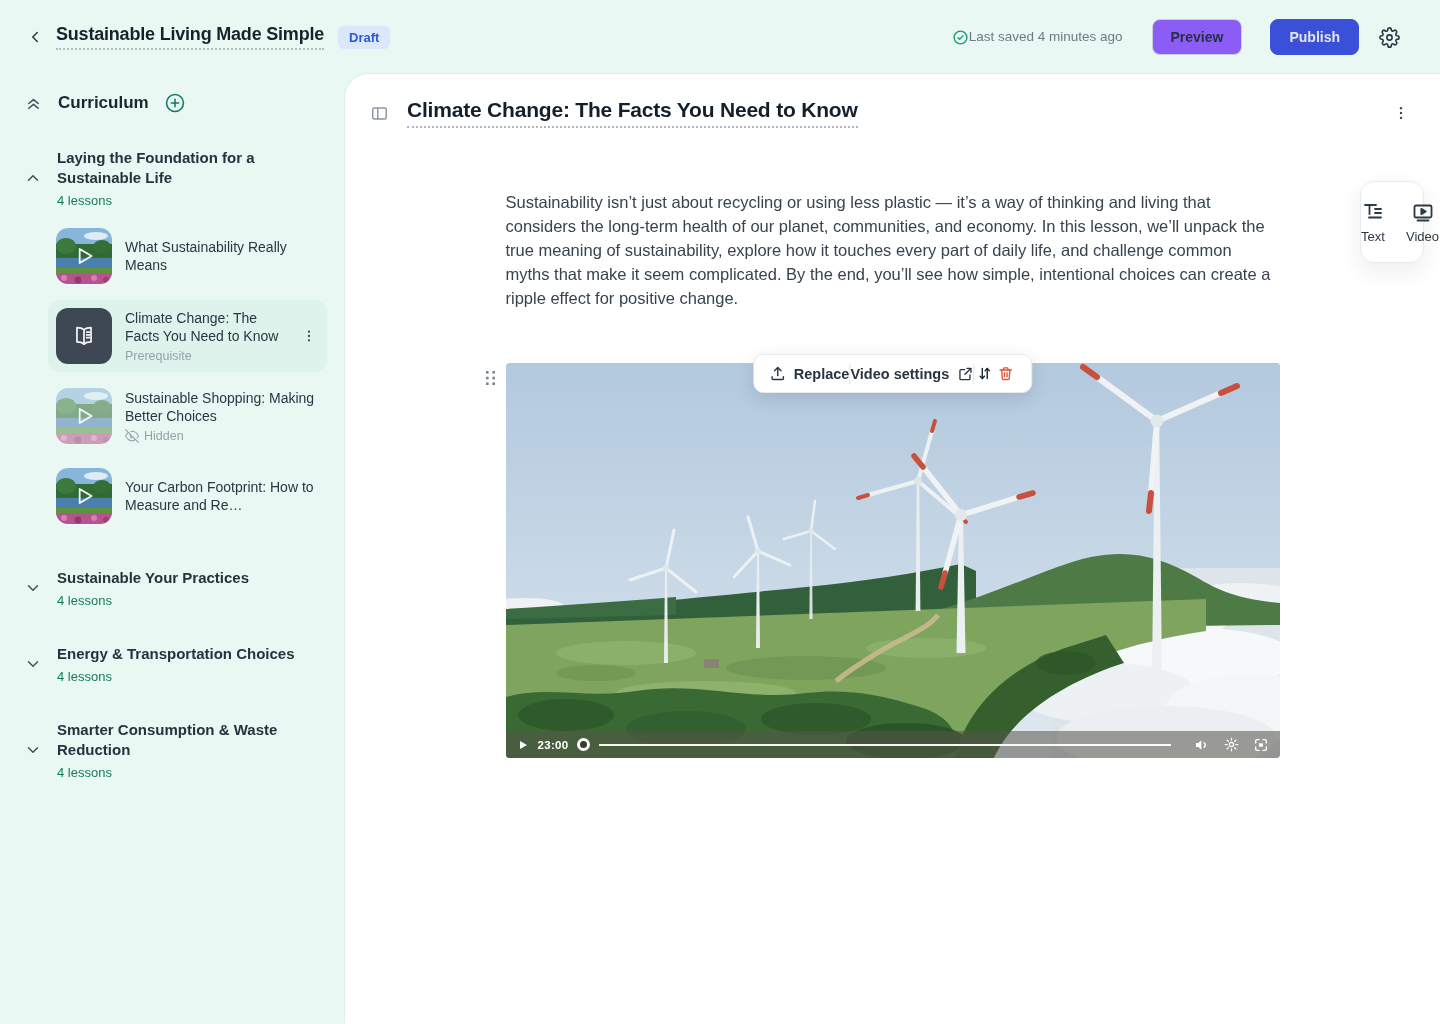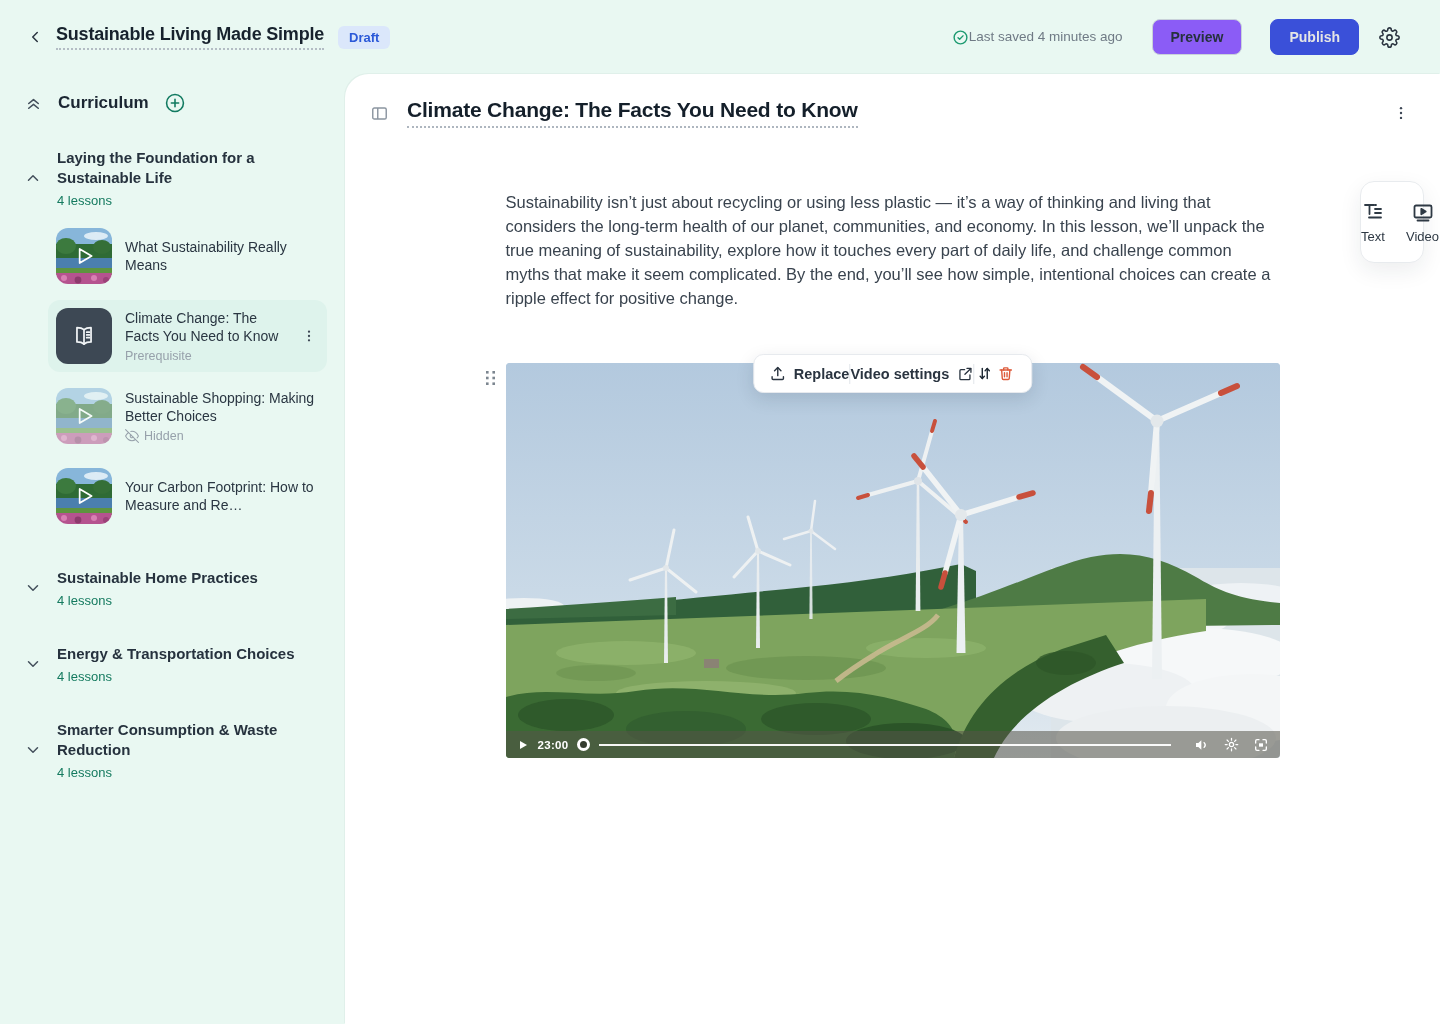--- a/index.html
+++ b/index.html
@@ -287,21 +287,21 @@
       </div>
     </div>
 
     <div class="section">
       <span class="section-chevron">
         <svg width="18" height="18" viewBox="0 0 24 24" fill="none" stroke="#44505c" stroke-width="2" stroke-linecap="round" stroke-linejoin="round">
             <path d="M6 9l6 6 6-6"></path>
           </svg>
       </span>
       <div>
-        <div class="section-title">Sustainable Home Practices</div>
+        <div class="section-title">Sustainable Your Practices</div>
         <div class="section-count">4 lessons</div>
       </div>
     </div>
 
     <div class="section">
       <span class="section-chevron">
         <svg width="18" height="18" viewBox="0 0 24 24" fill="none" stroke="#44505c" stroke-width="2" stroke-linecap="round" stroke-linejoin="round">
             <path d="M6 9l6 6 6-6"></path>
           </svg>
       </span>

